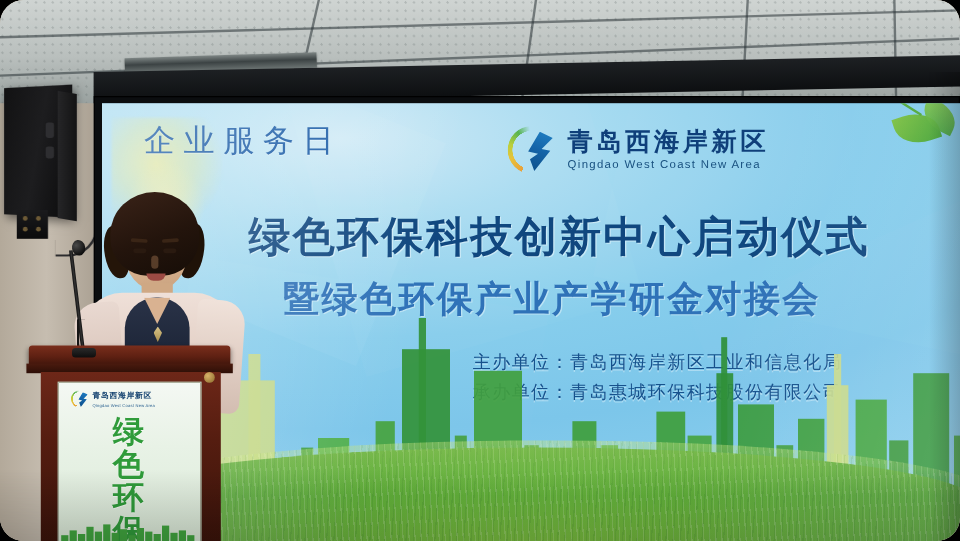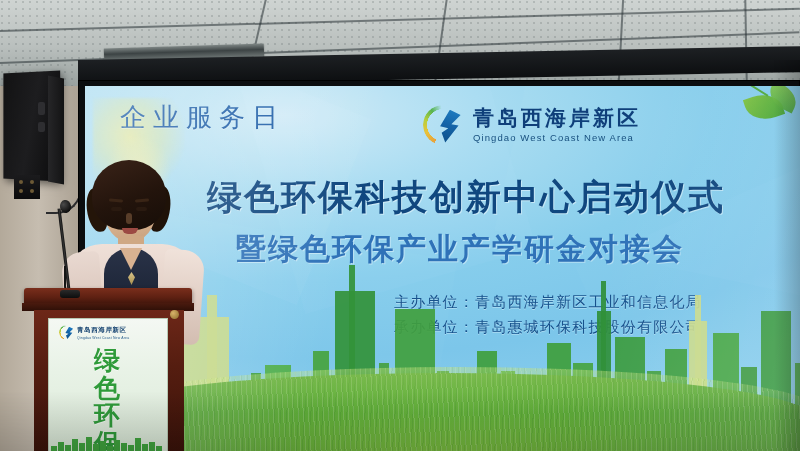--- a/index.html
+++ b/index.html
@@ -2,20 +2,21 @@
 <html lang="zh"><head>
 <meta charset="utf-8">
 <title>Event Photo</title>
 <style>
   html,body{margin:0;padding:0;background:#000;}
   body{font-family:"Liberation Sans","DejaVu Sans",sans-serif;}
 
   #stage{
     position:relative;width:800px;height:451px;overflow:hidden;
     background:#b9b2a4;
+    border-radius:20px;
   }
 
   
   .wall{
     position:absolute;left:0;top:0;width:800px;height:451px;
     background:linear-gradient(180deg,#cfc8ba 0%,#c7bfb1 35%,#b7ad9e 70%,#a2998b 100%);
   }
 
   
   .ceiling{

